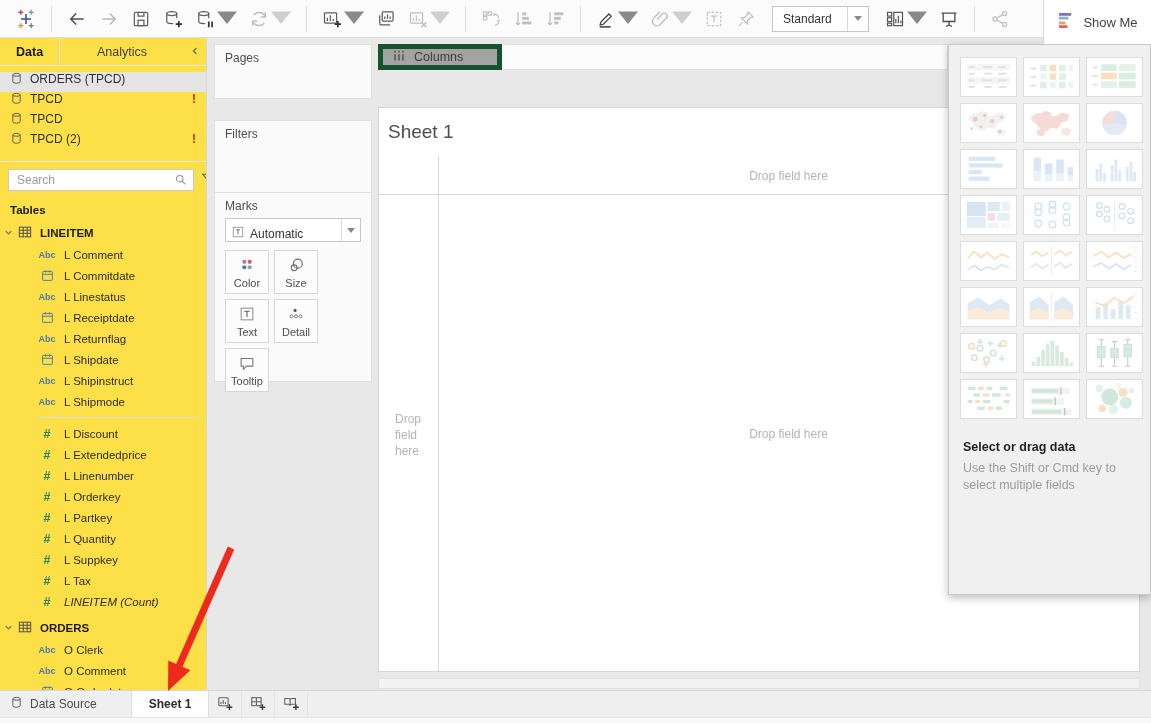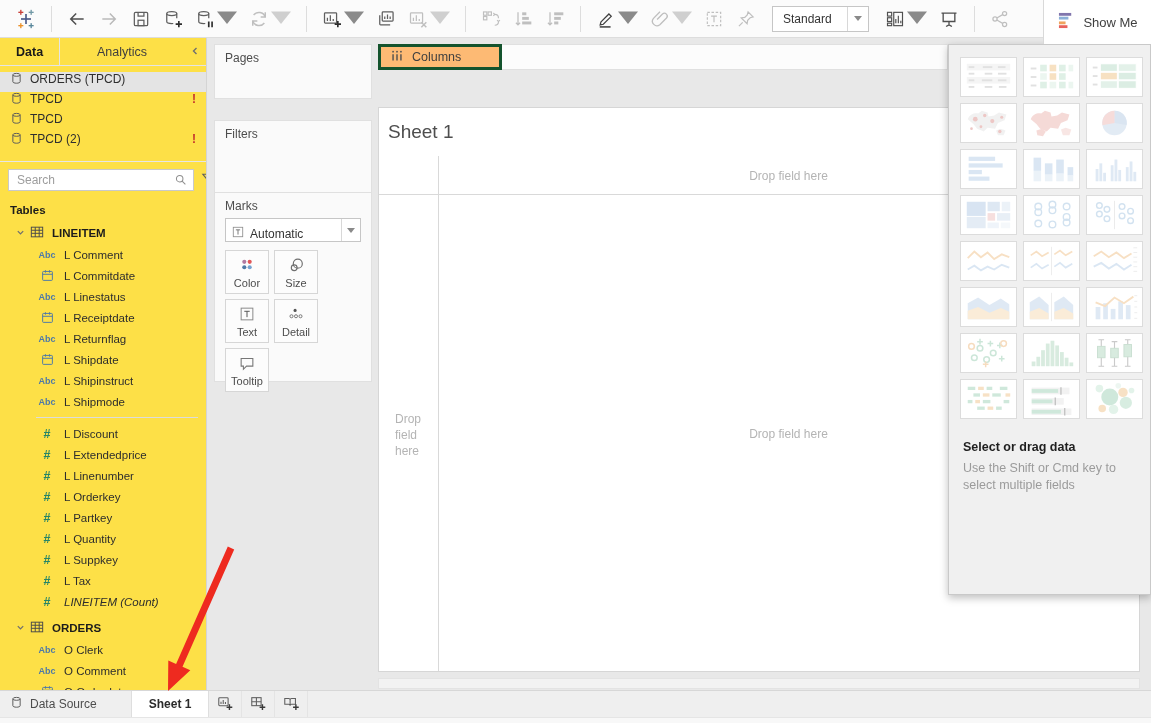--- a/index.html
+++ b/index.html
@@ -31,21 +31,21 @@
   .ds-row.selected{background:#e4e4e4}
   .ds-err{margin-left:auto;color:#c4312c;font-weight:bold;font-size:12px}
   .dp-sep{height:1px;background:#e6e6e6;margin-top:9px}
   .search-row{display:flex;align-items:center;padding:7px 8px 4px;gap:7px}
   .search-box{flex:1;height:22px;border:1px solid #c9c9c9;display:flex;align-items:center;padding:0 6px;box-sizing:border-box;background:#fff}
   .search-box input{border:none;outline:none;flex:1;font-size:12px;font-family:inherit;background:transparent;color:#333;min-width:0}
   .search-box input::placeholder{color:#9d9d9d}
   .sr-icon{display:flex;align-items:center;gap:2px}
   .tables-header{font-weight:bold;font-size:11.5px;color:#1c1c1c;padding:9px 10px 1px}
   .fgroup{margin-top:5px}
-  .fgroup-header{display:flex;align-items:center;gap:5px;padding:3px 16px;font-weight:bold;color:#1c1c1c}
+  .fgroup-header{display:flex;align-items:center;gap:5px;padding:3px 4px;font-weight:bold;color:#1c1c1c}
   .fgroup-header .gname{margin-left:3px}
   .field-row{height:21px;display:flex;align-items:center;padding-left:36px;gap:6px;color:#2d2d2d}
   .ficon{width:22px;display:flex;justify-content:center;align-items:center}
   .abc{color:#4e79a7;font-size:9px;font-weight:bold}
   .num{color:#268567;font-size:12.5px;font-weight:bold}
   .fname.it{font-style:italic}
   .fdivider{height:1px;background:#dcdcdc;margin:5px 8px 5px 36px}
 
   
   .card{position:absolute;background:#fafafa;border:1px solid #e0e0e0;box-sizing:border-box;font-size:12px;color:#4d4d4d;padding:6px 10px}
@@ -55,21 +55,21 @@
   .mark-select{margin-top:5px;height:22px;border:1px solid #c6c6c6;background:#fff;display:flex;align-items:flex-end;padding-left:6px;gap:6px;font-size:12px;color:#333}
   .mark-select .ms-label{flex:1}
   .mark-select .ms-caret{border-left:1px solid #d8d8d8;width:18px;height:100%;display:flex;align-items:center;justify-content:center}
   .marks-buttons{display:flex;flex-wrap:wrap;gap:5px;margin-top:8px}
   .mark-btn{width:42px;height:42px;border:1px solid #d6d6d6;background:#fcfcfc;display:flex;flex-direction:column;align-items:center;justify-content:center;gap:1px;font-size:11px;color:#4d4d4d}
 
   
   .shelf{position:absolute;left:378px;width:570px;height:26px;display:flex;box-sizing:border-box}
   #shelf-columns{top:44px}
   #shelf-rows{top:74px}
-  .shelf-head{width:124px;background:#fdba74;border:3px solid #14532d;display:flex;align-items:center;gap:8px;padding:0 9px;font-size:12.5px;color:#3f3f3f;box-sizing:border-box}
+  .shelf-head{width:124px;background:#a3a3a3;border:5px solid #14532d;display:flex;align-items:center;gap:8px;padding:0 9px;font-size:12.5px;color:#3f3f3f;box-sizing:border-box}
   .shelf-body{flex:1;background:#fcfcfc;border:1px solid #e0e0e0;border-left:none}
   .sheet{position:absolute;left:378px;top:107px;width:762px;height:565px;background:#fff;border:1px solid #d6d6d6;box-sizing:border-box}
   .sheet-title{position:absolute;left:9px;top:13px;font-size:19px;color:#4e4e4e}
   .sheet .vline{position:absolute;left:59px;top:48px;bottom:0;width:1px;background:#d9d9d9}
   .sheet .hline{position:absolute;left:0;top:86px;right:0;height:1px;background:#d9d9d9}
   .drop-top{position:absolute;left:59px;right:0;top:61px;text-align:center;color:#b4b4b4;font-size:12px}
   .drop-center{position:absolute;left:59px;right:0;top:319px;text-align:center;color:#b4b4b4;font-size:12px}
   .drop-left{position:absolute;left:16px;top:303px;width:40px;color:#b4b4b4;font-size:12px;line-height:16px}
   .hscroll{position:absolute;left:378px;top:678px;width:762px;height:11px;background:#f2f2f2;border:1px solid #e3e3e3;box-sizing:border-box}
 

